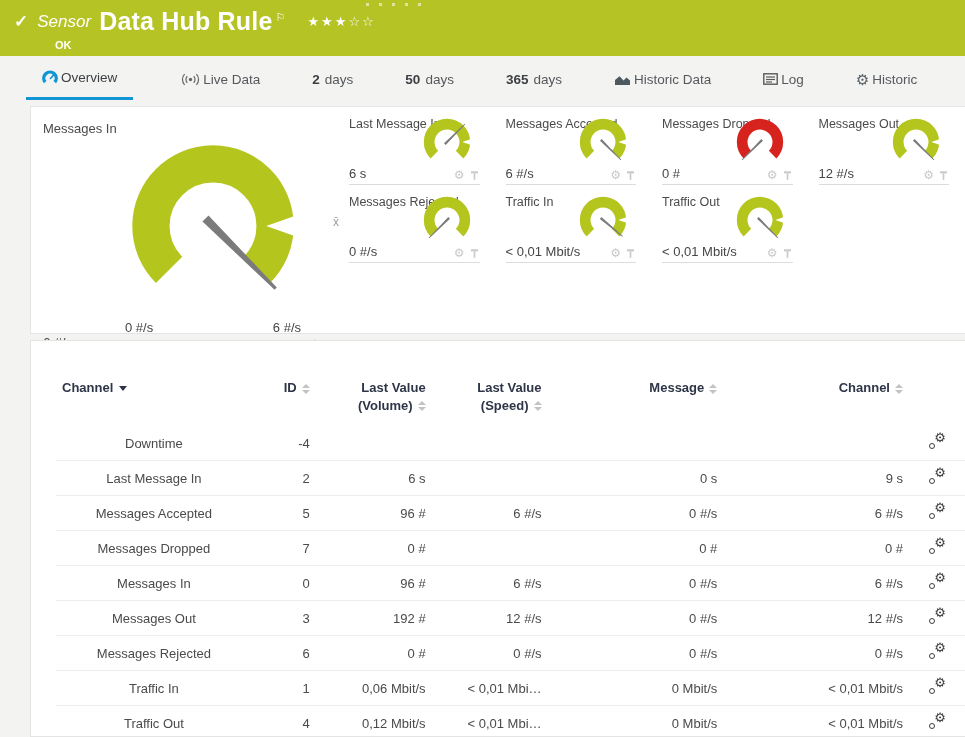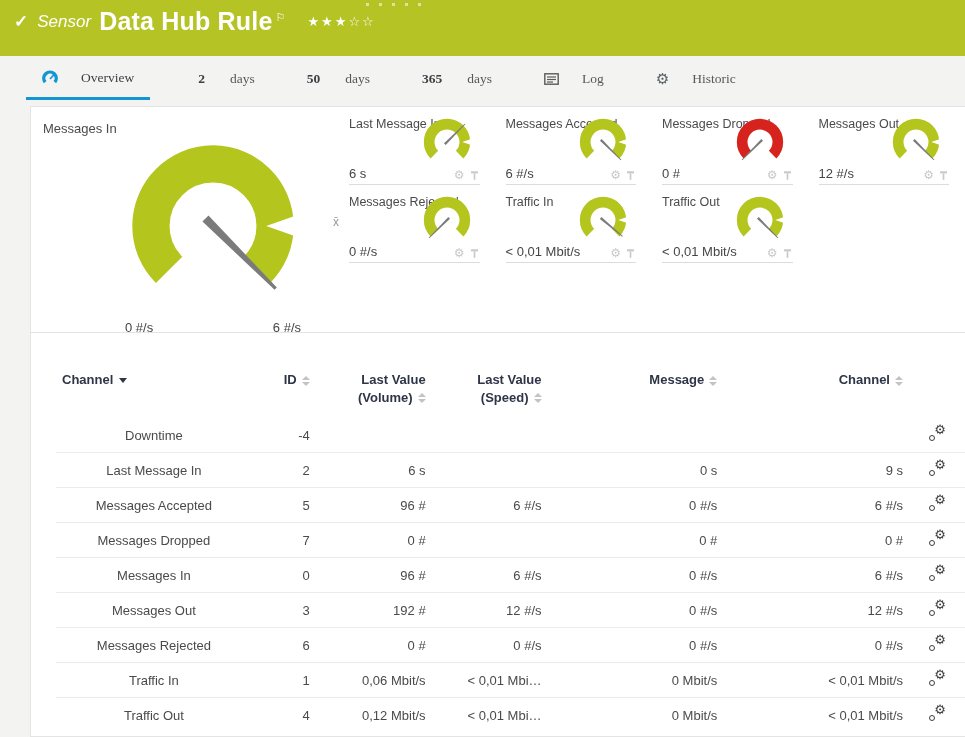--- a/index.html
+++ b/index.html
@@ -22,22 +22,22 @@
   .hdr-stars{font-size:13px;margin-left:22px;letter-spacing:2px;}
   .hdr-status{font-size:11px;font-weight:bold;padding:3px 0 0 55px;}
   .hdr-dots{position:absolute;top:3px;left:366px;display:flex;gap:10px;}
   .hdr-dots i{width:3px;height:3px;background:rgba(255,255,255,.55);display:block;}
   
   .tabs{
     display:flex;align-items:stretch;height:42px;margin-top:2px;
     padding-left:26px;gap:44px;
   }
   .tab{
-    display:flex;align-items:center;gap:23px;font-size:13.5px;color:#55585c;
-    cursor:pointer;padding:0 4px;white-space:nowrap;font-family:Liberation Serif, serif;
+    display:flex;align-items:center;gap:3px;font-size:13.5px;color:#55585c;
+    cursor:pointer;padding:0 4px;white-space:nowrap;
   }
   .tab.active{
     border-bottom:3px solid #1195d3;color:#3c3f44;padding:0 16px;
   }
   .tab .num{font-weight:bold;color:#3c3f44;margin-right:2px;}
   .tab-ico{display:inline-flex;align-items:center;}
   .gear-glyph{font-size:15px;color:#57606a;line-height:1;}
   
   .panel{
     position:absolute;left:30px;right:0;background:#fff;border:1px solid #e4e4e4;border-right:none;
@@ -65,21 +65,21 @@
   .bigcell{grid-row:1/4;position:relative;margin:6px 4px 8px 12px;display:flex;
     flex-direction:column;border-bottom:1px solid #dcdcdc;}
   .bigcell .gtitle{font-size:13px;padding-top:8px;}
   .big-wrap{position:relative;width:228px;margin:-4px 8px 0 auto;}
   .big-wrap svg{width:228px;height:188px;display:block;}
   .mean-label{position:absolute;right:-12px;top:44%;font-size:12px;color:#9a9a9a;}
   .big-scale{display:flex;justify-content:space-between;width:228px;margin:0 8px 0 auto;
     padding:0 26px;box-sizing:border-box;font-size:13px;color:#454545;}
   .bigcell .gfoot{font-size:13.5px;padding-bottom:4px;}
   
-  .panel.tpanel{top:332px;bottom:0;}
+  .panel.tpanel{top:340px;bottom:0;}
   table.chan{
     border-collapse:collapse;margin:34px 0 0 25px;table-layout:fixed;
     font-size:13px;color:#4a4a4a;
   }
   .chan th{
     font-size:13px;font-weight:bold;color:#2e3547;text-align:right;
     vertical-align:top;padding:4px 6px 12px 6px;line-height:1.35;white-space:nowrap;
   }
   .chan th.h-channel{text-align:left;}
   .chan td{
@@ -109,50 +109,71 @@
 <body>
 
 <div class="hdr">
   <div class="hdr-line1">
     <span class="hdr-check">✓</span>
     <span class="hdr-sensor">Sensor</span>
     <span class="hdr-title">Data Hub Rule</span>
     <span class="hdr-flag">⚐</span>
     <span class="hdr-stars">★★★☆☆</span>
   </div>
+  <div class="hdr-status">OK</div>
   <div class="hdr-dots">
       <i></i>
       <i></i>
       <i></i>
       <i></i>
       <i></i>
     </div>
 </div>
 
 <div class="tabs">
   <div class="tab active">
     <span class="tab-ico">
       <svg class="tico" width="16" height="15" viewBox="0 0 16 15">
         <path d="M3.2 12.2 A6.2 6.2 0 1 1 12.8 12.2" fill="none" stroke="#1195d3" stroke-width="3.4"></path>
         <line x1="8" y1="9" x2="12" y2="4.6" stroke="#1195d3" stroke-width="1.6"></line>
       </svg>
     </span>
     <span>Overview</span>
   </div>
   <div class="tab">
+    <span class="tab-ico">
+      <svg class="tico" width="19" height="13" viewBox="0 0 19 13">
+        <circle cx="9.5" cy="6.5" r="1.7" fill="#666"></circle>
+        <path d="M6.3 3.3 A4.5 4.5 0 0 0 6.3 9.7" fill="none" stroke="#666" stroke-width="1.2"></path>
+        <path d="M3.6 1.2 A7.6 7.6 0 0 0 3.6 11.8" fill="none" stroke="#666" stroke-width="1.2"></path>
+        <path d="M12.7 3.3 A4.5 4.5 0 0 1 12.7 9.7" fill="none" stroke="#666" stroke-width="1.2"></path>
+        <path d="M15.4 1.2 A7.6 7.6 0 0 1 15.4 11.8" fill="none" stroke="#666" stroke-width="1.2"></path>
+      </svg>
+    </span>
+    <span>Live Data</span>
+  </div>
+  <div class="tab">
     <span class="num">2</span>
     <span>days</span>
   </div>
   <div class="tab">
     <span class="num">50</span>
     <span>days</span>
   </div>
   <div class="tab">
     <span class="num">365</span>
     <span>days</span>
+  </div>
+  <div class="tab">
+    <span class="tab-ico">
+      <svg class="tico" width="17" height="13" viewBox="0 0 17 13">
+        <polygon points="1,12 1,7 5.5,3.2 9.5,7.5 12.5,4.5 16,7.5 16,12" fill="#4e5860"></polygon>
+      </svg>
+    </span>
+    <span>Historic Data</span>
   </div>
   <div class="tab">
     <span class="tab-ico">
       <svg class="tico" width="15" height="12" viewBox="0 0 15 12">
         <rect x="0.8" y="0.8" width="13.4" height="10.4" fill="none" stroke="#5a5a5a" stroke-width="1.4"></rect>
         <line x1="3" y1="4" x2="12" y2="4" stroke="#5a5a5a" stroke-width="1.2"></line>
         <line x1="3" y1="6.5" x2="12" y2="6.5" stroke="#5a5a5a" stroke-width="1.2"></line>
         <line x1="3" y1="9" x2="9" y2="9" stroke="#5a5a5a" stroke-width="1.2"></line>
       </svg>
     </span>

